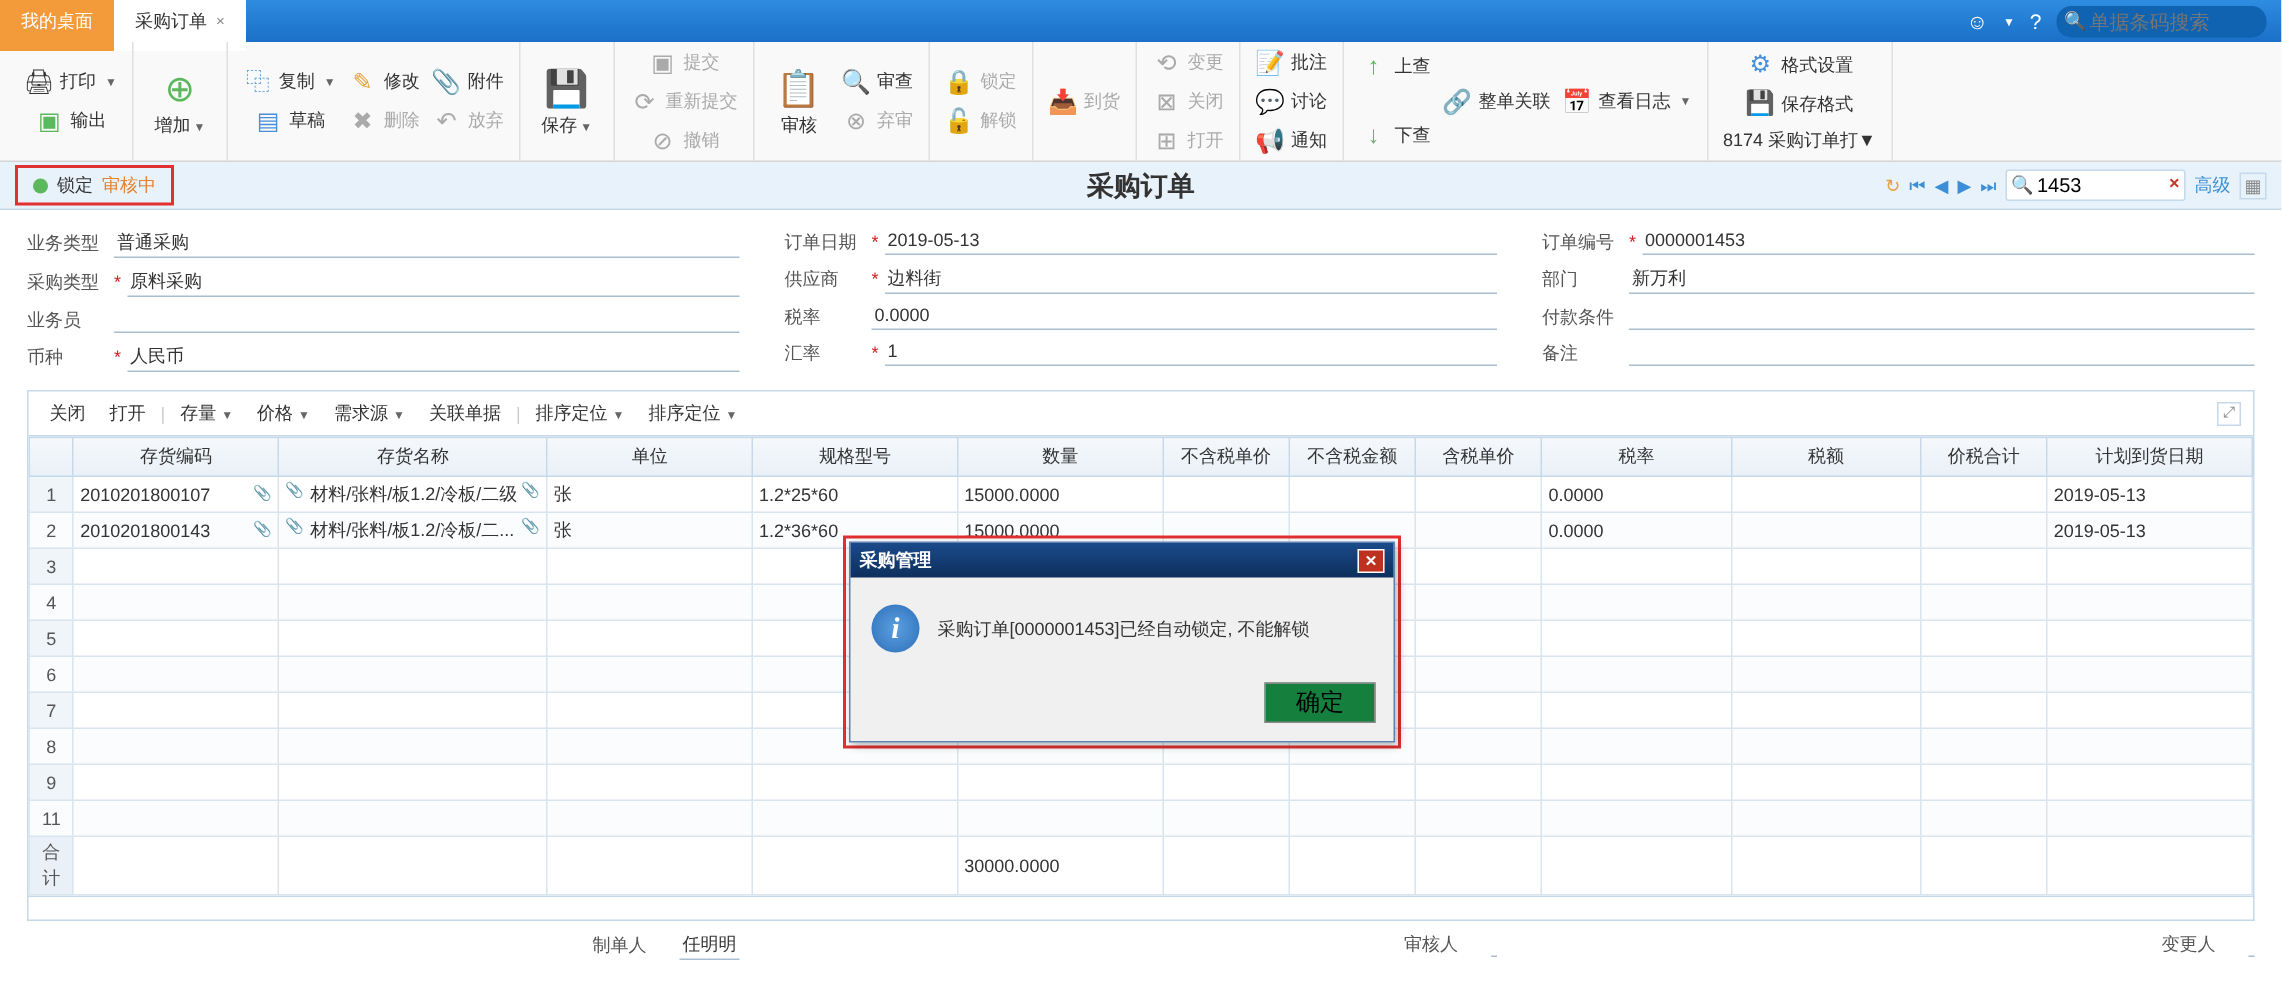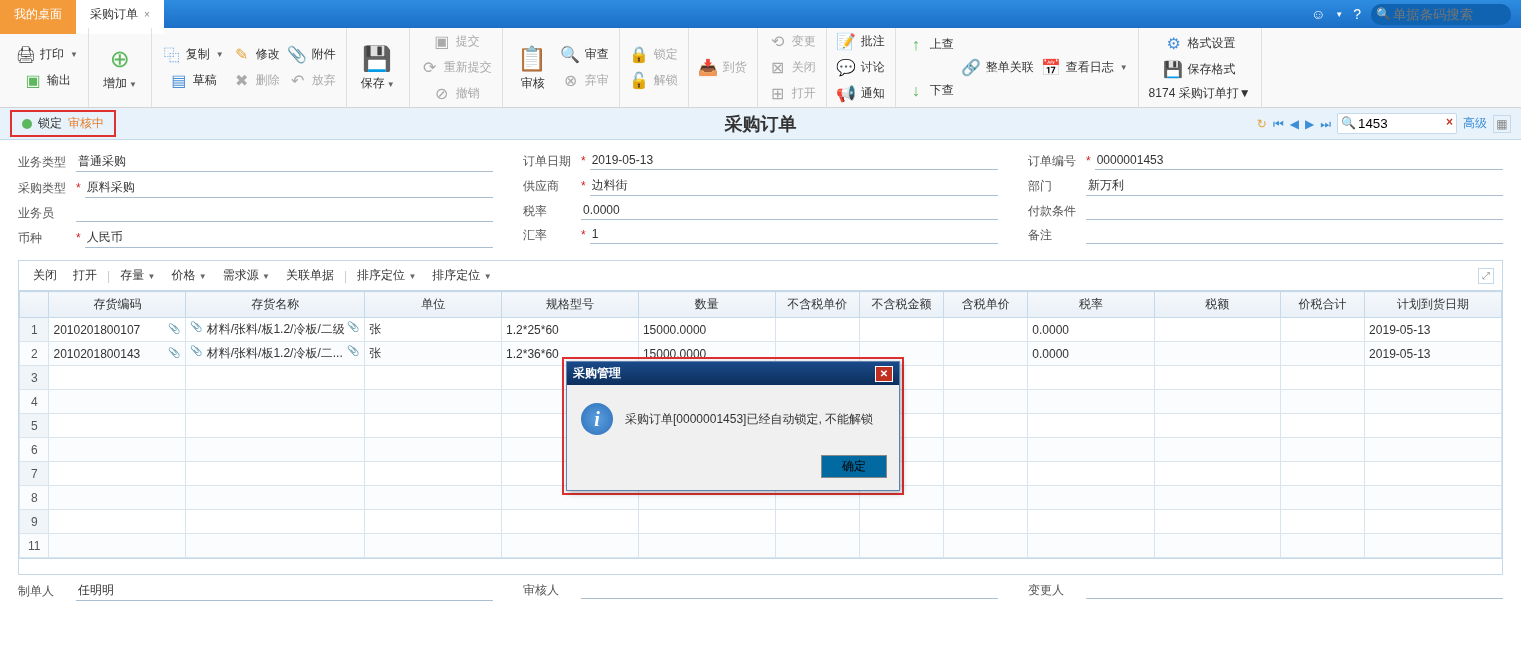--- a/index.html
+++ b/index.html
@@ -63,31 +63,31 @@
 .grid tr:nth-child(even) td { background: #fafcfe; }
 .grid .rownum { background: #f0f5fa; text-align: center; color: #555; width: 28px; }
 .grid .num { text-align: left; }
 .grid .clip-icon { color: #888; font-size: 10px; float: right; }
 .grid td:first-child, .grid th:first-child { width: 28px; }
 .sum-label { background: #e9f0f7 !important; }
 .hscroll-wrap { margin: 0 18px; border: 1px solid #c5d9eb; border-top: none; height: 16px; overflow-x: scroll; overflow-y: hidden; }
 .hscroll-inner { width: 1800px; height: 1px; }
 
 .footer-form { padding: 6px 18px 10px 18px; display: flex; gap: 30px; }
-.footer-col { flex: 1; display: flex; flex-direction: column; gap: 6px; }
+.footer-col { flex: 1; display: flex; flex-direction: column; gap: 6px; align-items: flex-end; }
 
 .dialog-wrap { position: absolute; left: 562px; top: 357px; border: 2px solid #e03030; padding: 2px; }
-.dialog { width: 334px; background: #f0f0f0; border: 1px solid #6082b0; box-shadow: 2px 2px 6px rgba(0,0,0,.3); }
+.dialog { width: 364px; background: #f0f0f0; border: 1px solid #6082b0; box-shadow: 2px 2px 6px rgba(0,0,0,.3); }
 .dlg-title { background: linear-gradient(#1a4a8a,#0d2f5c); color: #fff; padding: 3px 6px; display: flex; align-items: center; font-weight: bold; font-size: 12px; }
 .dlg-close { margin-left: auto; background: #c03020; color: #fff; width: 18px; height: 16px; display: flex; align-items: center; justify-content: center; font-size: 10px; cursor: pointer; border: 1px solid #fff; }
 .dlg-body { padding: 18px 14px 14px 14px; display: flex; align-items: center; gap: 12px; }
 .dlg-info-icon { width: 32px; height: 32px; border-radius: 50%; background: radial-gradient(#5aa0e0,#2e6eb8); color: #fff; display: flex; align-items: center; justify-content: center; font-size: 20px; font-weight: bold; font-style: italic; font-family: Georgia, serif; }
 .dlg-msg { font-size: 12px; }
 .dlg-footer { padding: 6px 12px 12px 12px; text-align: right; }
-.dlg-ok { padding: 2px 20px; background: #0369a1; border: 1px solid #888; cursor: pointer; font-size: 12px; }
+.dlg-ok { padding: 2px 20px; background: #15803d; border: 1px solid #888; cursor: pointer; font-size: 16px; }
 </style>
 </head>
 <body>
 
 <div class="header-bar">
   <div class="tab active-orange">我的桌面</div>
   <div class="tab active-white">
     <span>采购订单</span>
     <span class="close-x">×</span>
   </div>
@@ -566,20 +566,35 @@
           <td></td>
           <td></td>
           <td></td>
           <td></td>
           <td></td>
           <td></td>
           <td></td>
           <td></td>
           <td></td>
         </tr>
+        <tr>
+          <td class="rownum sum-label">合计</td>
+          <td></td>
+          <td></td>
+          <td></td>
+          <td></td>
+          <td class="num">30000.0000</td>
+          <td></td>
+          <td></td>
+          <td></td>
+          <td></td>
+          <td></td>
+          <td></td>
+          <td></td>
+        </tr>
       </tbody>
   </table>
 </div>
 <div class="hscroll-wrap">
     <div class="hscroll-inner"></div>
   </div>
 
 <div class="footer-form">
   <div class="footer-col">
     <div class="form-row">

